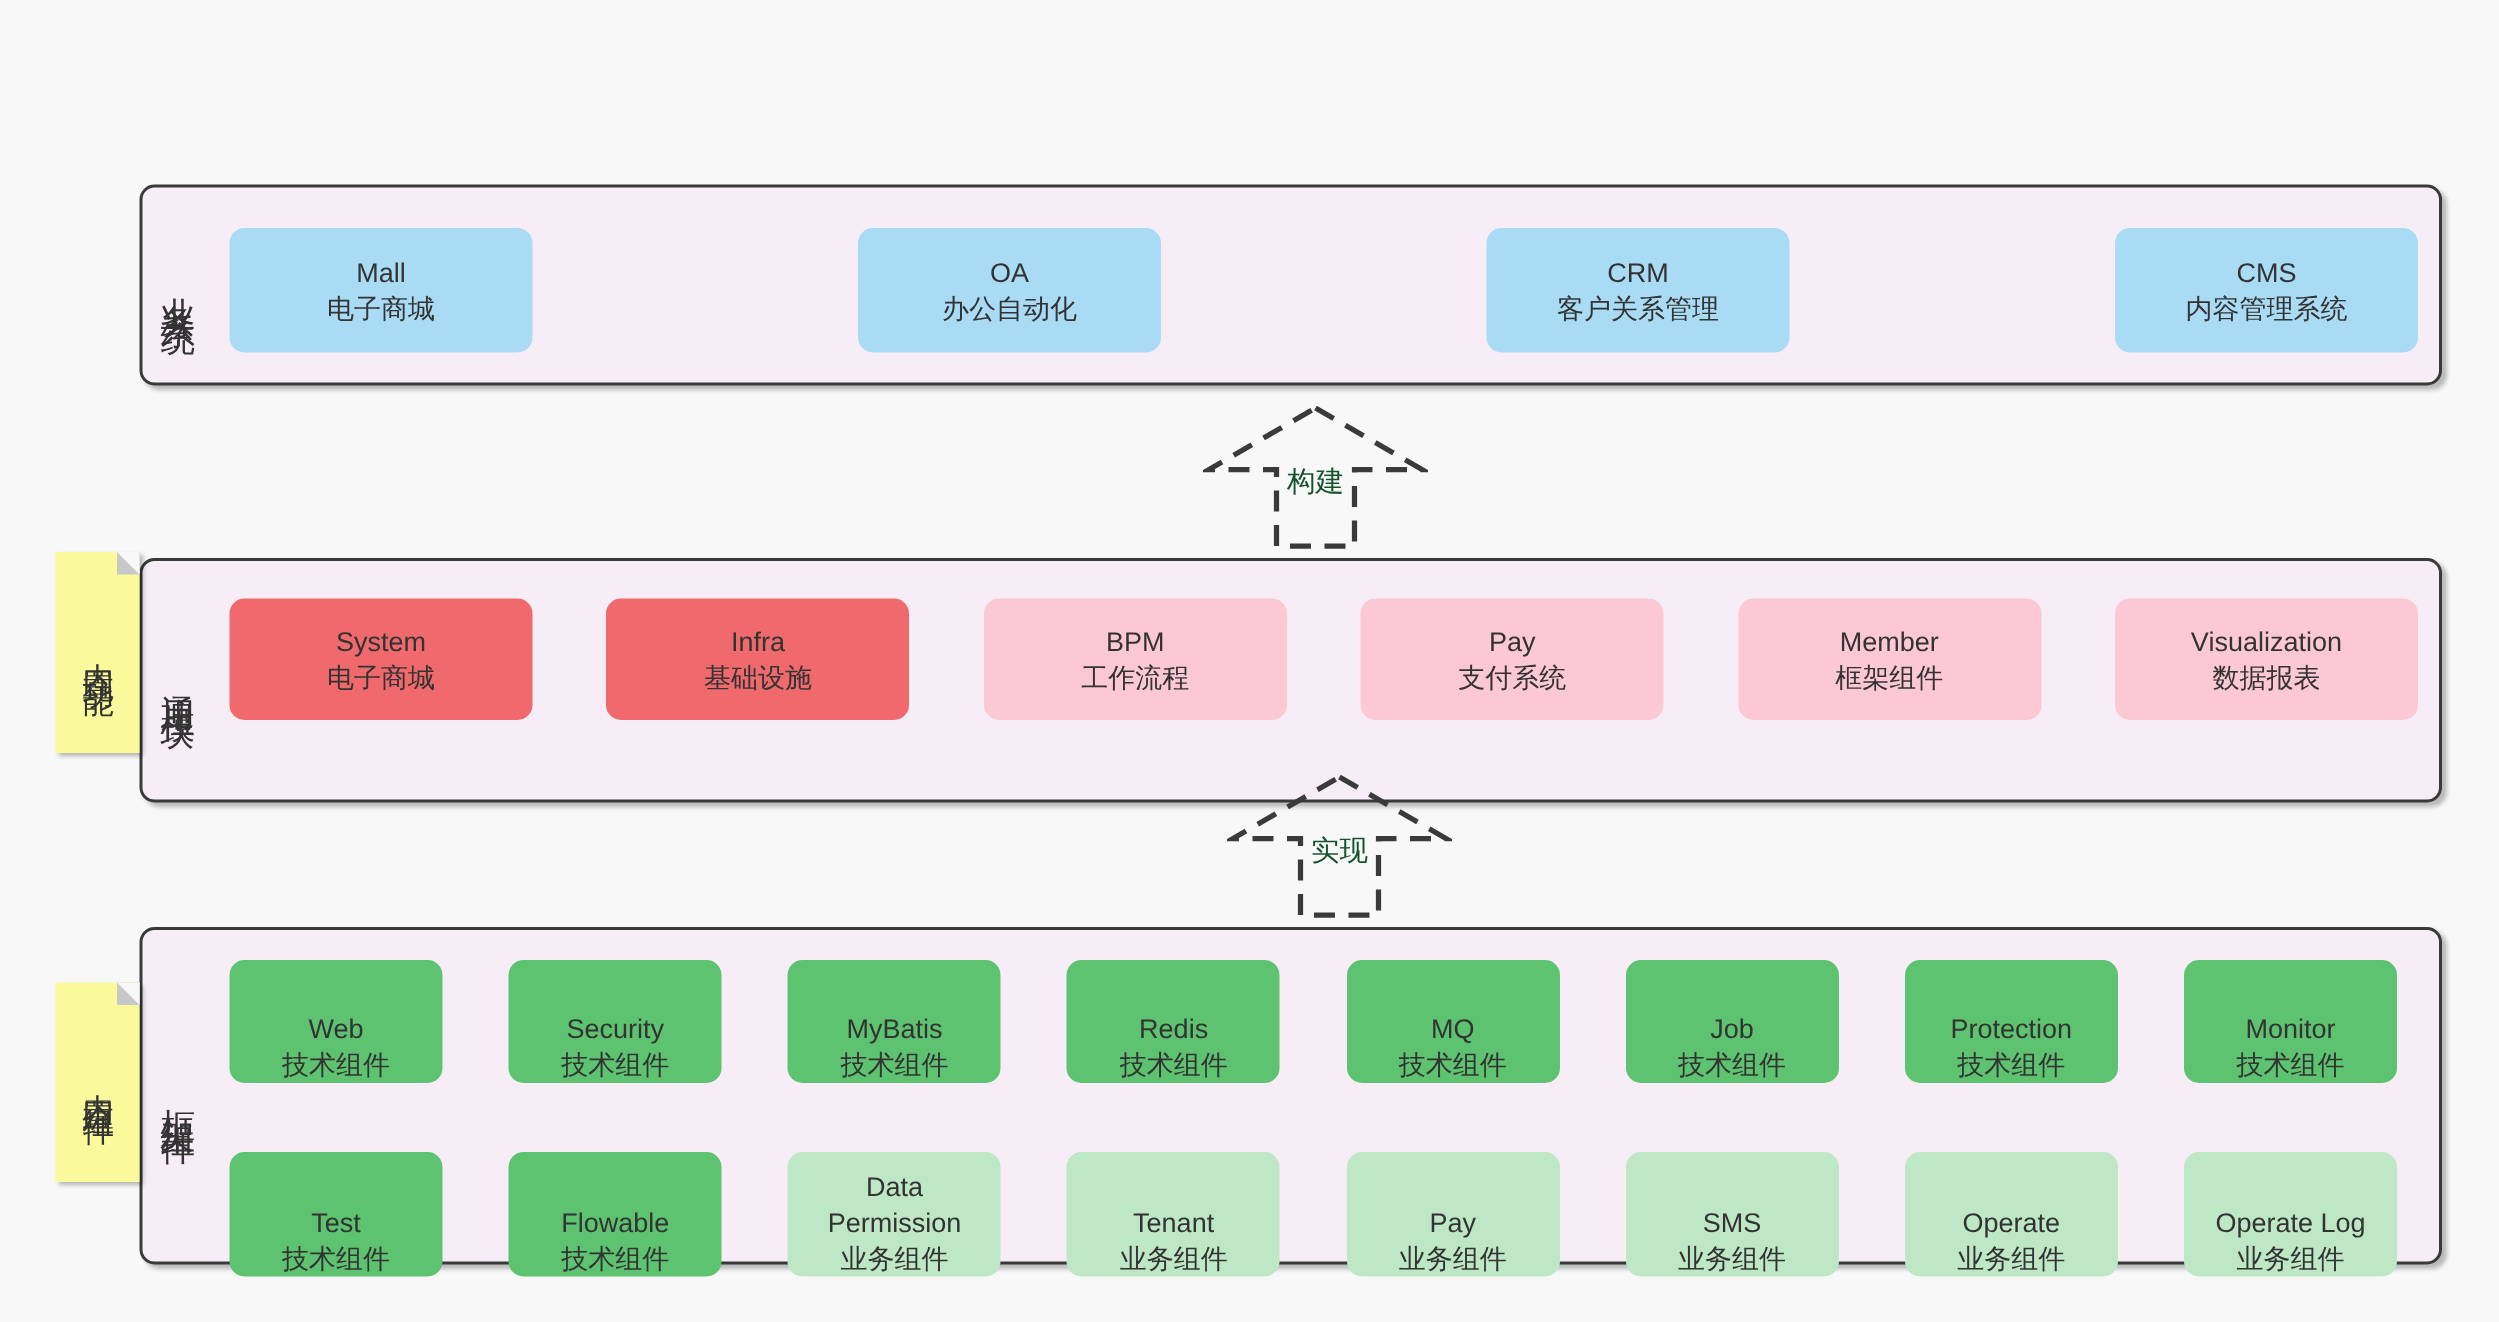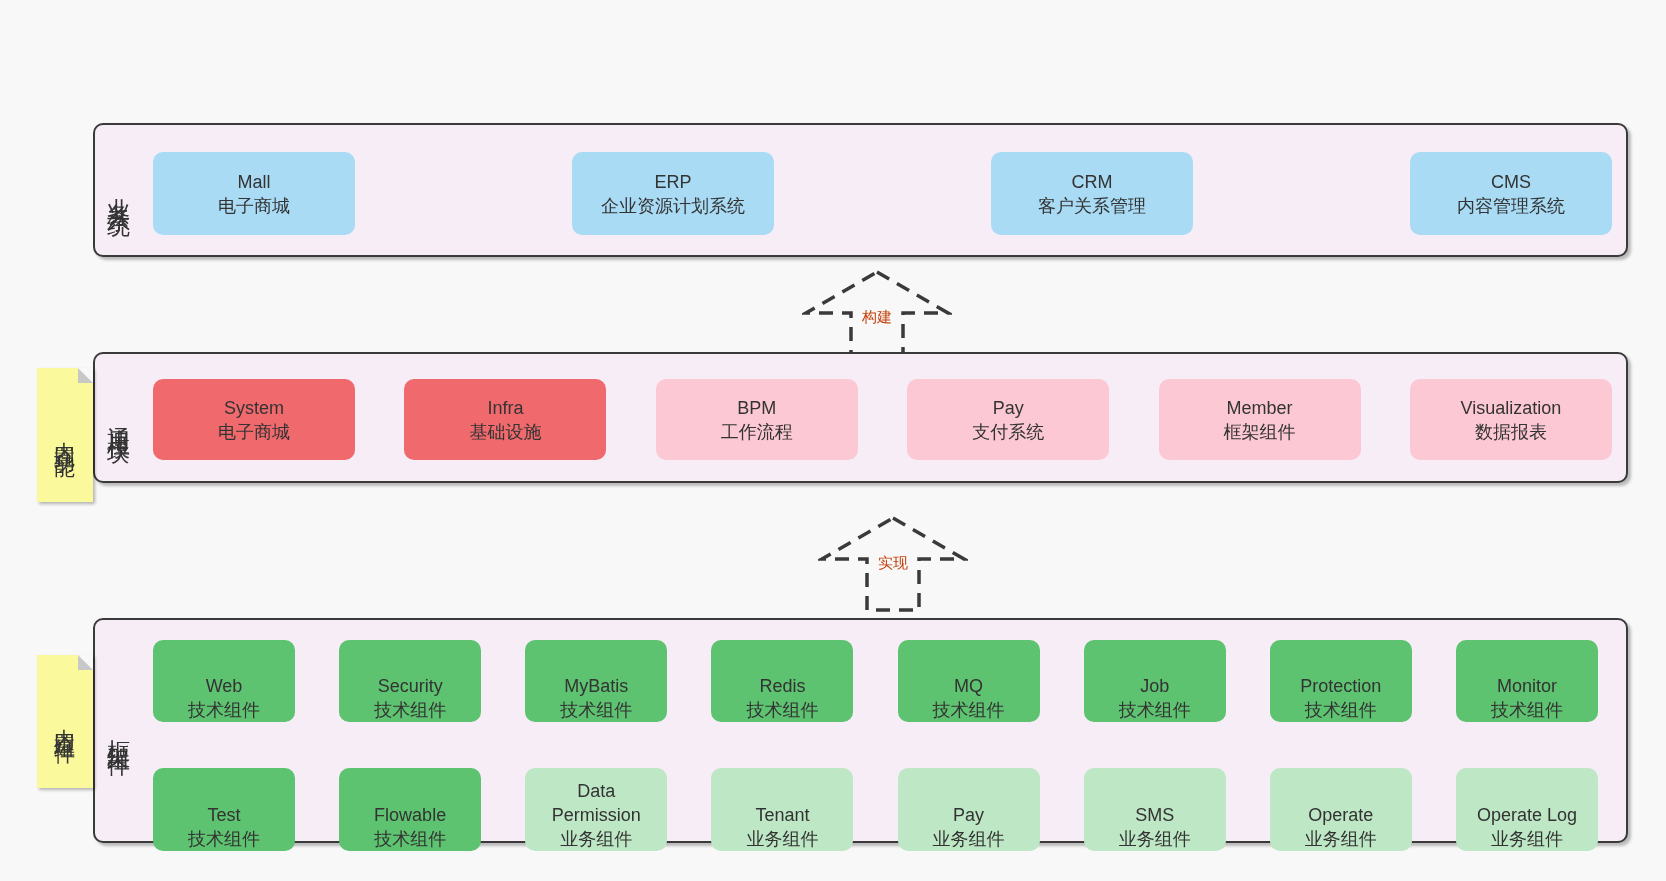--- a/index.html
+++ b/index.html
@@ -7,21 +7,21 @@
     position:relative;width:1666px;height:881px;background:#f8f8f8;overflow:hidden;
     font-family:"Liberation Sans",sans-serif;color:#3a3a3a;padding-left:48px;
   }
   
   .band{
     position:absolute;left:93px;width:1535px;box-sizing:border-box;
     background:#f7edf6;border:2px solid #3a3a3a;border-radius:10px;
     box-shadow:3px 3px 3px rgba(0,0,0,.25);
   }
   .band1{top:123px;height:134px;}
-  .band2{top:352px;height:131px;}
+  .band2{top:372px;height:163px;}
   .band3{top:618px;height:225px;}
   .band-label{
     position:absolute;left:12px;top:50%;transform:translateY(-50%);
     writing-mode:vertical-rl;text-orientation:upright;
     font-size:23px;letter-spacing:5px;line-height:1;color:#333;white-space:nowrap;
   }
   
   .boxrow{
     position:absolute;display:flex;justify-content:space-between;align-items:stretch;
   }
@@ -60,38 +60,38 @@
     font-size:21px;letter-spacing:5px;line-height:1;color:#333;white-space:nowrap;
   }
   
   .arrow{position:absolute;width:150px;height:102px;}
   .arrow1{left:802px;top:266px;}
   .arrow2{left:818px;top:512px;}
   .arrow svg{width:100%;height:100%;display:block;}
   .arrow polygon{fill:none;stroke:#3a3a3a;stroke-width:3.5;stroke-dasharray:14 9;}
   .arrow-label{
     position:absolute;left:50%;top:42px;transform:translateX(-50%);
-    background:#f8f8f8;padding:0 3px;font-size:15px;color:#c2410c;white-space:nowrap;
+    background:#f8f8f8;padding:0 3px;font-size:19px;color:#14532d;white-space:nowrap;
   }
 </style>
 </head>
 <body>
 
 <div id="canvas">
 
   <section class="band band1">
     <div class="band-label">业务系统</div>
     <div class="boxrow row-wide">
         <div class="box v-blue">
           <div class="box-en">Mall</div>
           <div class="box-zh">电子商城</div>
         </div>
         <div class="box v-blue">
-          <div class="box-en">ERP</div>
-          <div class="box-zh">企业资源计划系统</div>
+          <div class="box-en">OA</div>
+          <div class="box-zh">办公自动化</div>
         </div>
         <div class="box v-blue">
           <div class="box-en">CRM</div>
           <div class="box-zh">客户关系管理</div>
         </div>
         <div class="box v-blue">
           <div class="box-en">CMS</div>
           <div class="box-zh">内容管理系统</div>
         </div>
       </div>

